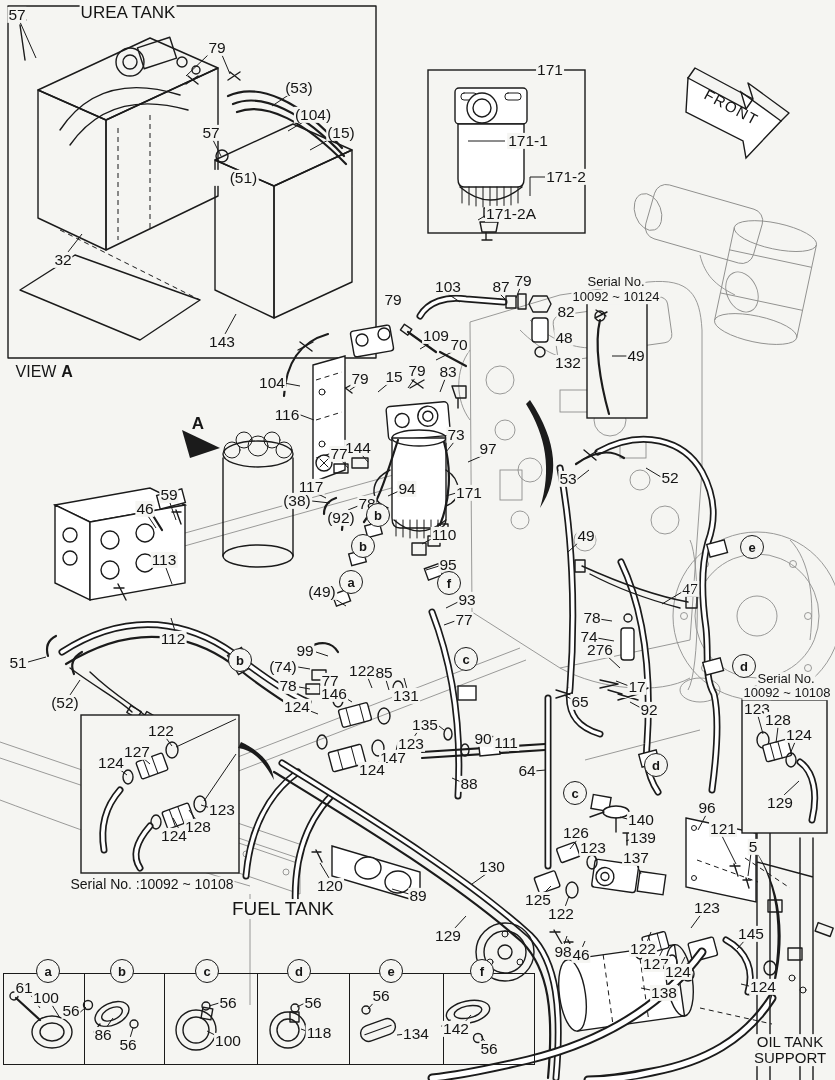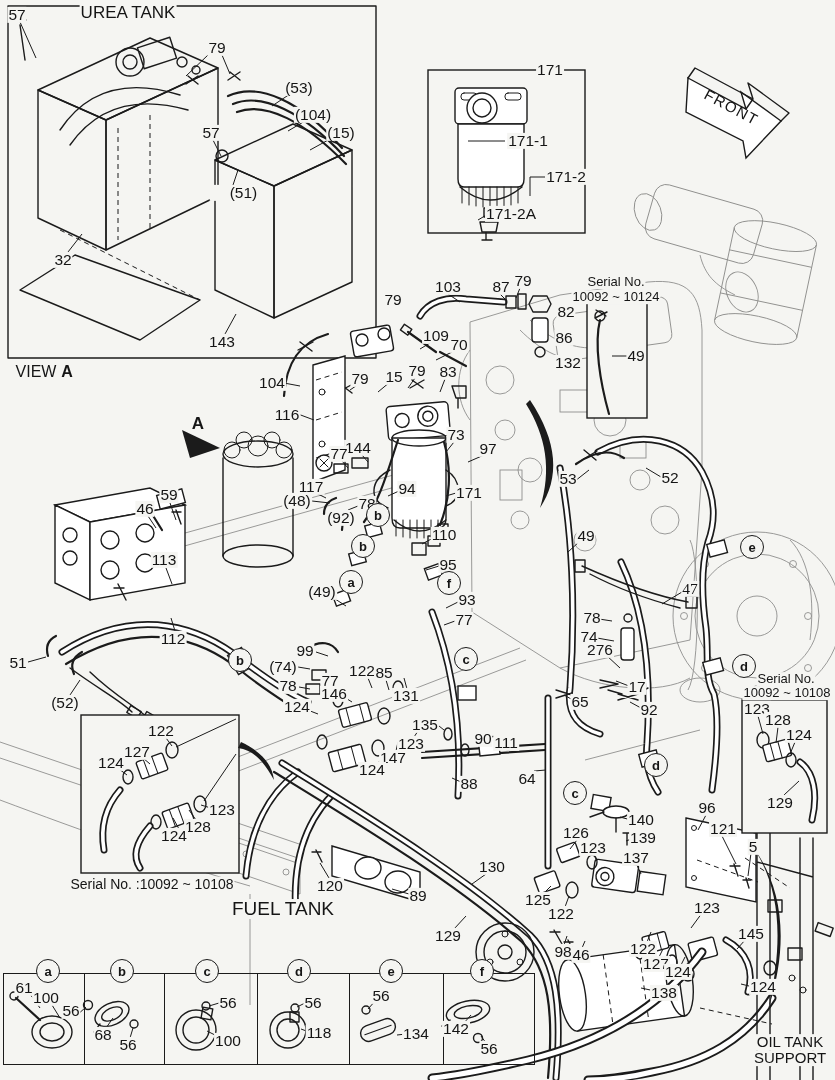--- a/index.html
+++ b/index.html
@@ -434,54 +434,54 @@
 </div>
 
 <div id="callouts">
       <div class="callout" style="left: 17px; top: 15px;">57</div>
       <div class="callout" style="left: 128px; top: 13px; font-size: 17px;">UREA TANK</div>
       <div class="callout" style="left: 217px; top: 48px;">79</div>
       <div class="callout" style="left: 299px; top: 88px;">(53)</div>
       <div class="callout" style="left: 313px; top: 115px;">(104)</div>
       <div class="callout" style="left: 341px; top: 133px;">(15)</div>
       <div class="callout" style="left: 211px; top: 133px;">57</div>
-      <div class="callout" style="left: 234px; top: 193px; padding-left: 20px;">(51)</div>
+      <div class="callout" style="left: 234px; top: 178px; padding-left: 20px;">(51)</div>
       <div class="callout" style="left: 63px; top: 260px;">32</div>
       <div class="callout" style="left: 222px; top: 342px;">143</div>
       <div class="callout" style="left: 36px; top: 372px; font-size: 16px;">VIEW</div>
       <div class="callout" style="left: 67px; top: 372px; font-size: 16px; font-weight: bold;">A</div>
       <div class="callout" style="left: 550px; top: 70px;">171</div>
       <div class="callout" style="left: 528px; top: 141px;">171-1</div>
       <div class="callout" style="left: 566px; top: 177px;">171-2</div>
       <div class="callout" style="left: 511px; top: 214px;">171-2A</div>
       <div class="callout" style="left: 616px; top: 282px; font-size: 13px;">Serial No.</div>
       <div class="callout" style="left: 616px; top: 297px; font-size: 13px;">10092 ~ 10124</div>
       <div class="callout" style="left: 636px; top: 356px;">49</div>
       <div class="callout" style="left: 566px; top: 312px;">82</div>
-      <div class="callout" style="left: 564px; top: 338px;">86</div>
+      <div class="callout" style="left: 564px; top: 338px;">48</div>
       <div class="callout" style="left: 568px; top: 363px;">132</div>
       <div class="callout" style="left: 448px; top: 287px;">103</div>
       <div class="callout" style="left: 501px; top: 287px;">87</div>
       <div class="callout" style="left: 523px; top: 281px;">79</div>
       <div class="callout" style="left: 393px; top: 300px;">79</div>
       <div class="callout" style="left: 436px; top: 336px;">109</div>
       <div class="callout" style="left: 459px; top: 345px;">70</div>
       <div class="callout" style="left: 272px; top: 383px;">104</div>
       <div class="callout" style="left: 360px; top: 379px;">79</div>
       <div class="callout" style="left: 394px; top: 377px;">15</div>
       <div class="callout" style="left: 417px; top: 371px;">79</div>
       <div class="callout" style="left: 448px; top: 372px;">83</div>
       <div class="callout" style="left: 287px; top: 415px;">116</div>
       <div class="callout" style="left: 198px; top: 424px; font-size: 17px; font-weight: bold;">A</div>
       <div class="callout" style="left: 456px; top: 435px;">73</div>
       <div class="callout" style="left: 488px; top: 449px;">97</div>
       <div class="callout" style="left: 358px; top: 448px;">144</div>
       <div class="callout" style="left: 339px; top: 454px;">77</div>
       <div class="callout" style="left: 311px; top: 487px;">117</div>
-      <div class="callout" style="left: 297px; top: 501px;">(48)</div>
+      <div class="callout" style="left: 297px; top: 501px;">(38)</div>
       <div class="callout" style="left: 367px; top: 504px;">78</div>
       <div class="callout" style="left: 407px; top: 489px;">94</div>
       <div class="callout" style="left: 469px; top: 493px;">171</div>
       <div class="callout" style="left: 313px; top: 518px; margin-left: 28px;">(92)</div>
       <div class="callout" style="left: 444px; top: 535px;">110</div>
       <div class="callout" style="left: 448px; top: 565px;">95</div>
       <div class="callout" style="left: 467px; top: 600px;">93</div>
       <div class="callout" style="left: 464px; top: 620px;">77</div>
       <div class="callout" style="left: 169px; top: 495px;">59</div>
       <div class="callout" style="left: 145px; top: 509px;">46</div>
@@ -499,21 +499,21 @@
       <div class="callout" style="left: 334px; top: 694px;">146</div>
       <div class="callout" style="left: 406px; top: 696px;">131</div>
       <div class="callout" style="left: 297px; top: 707px;">124</div>
       <div class="callout" style="left: 425px; top: 725px;">135</div>
       <div class="callout" style="left: 411px; top: 744px;">123</div>
       <div class="callout" style="left: 483px; top: 739px;">90</div>
       <div class="callout" style="left: 506px; top: 743px;">111</div>
       <div class="callout" style="left: 393px; top: 758px;">147</div>
       <div class="callout" style="left: 372px; top: 770px;">124</div>
       <div class="callout" style="left: 469px; top: 784px;">88</div>
-      <div class="callout" style="left: 527px; top: 771px; margin-top: 8px;">64</div>
+      <div class="callout" style="left: 527px; top: 771px;">64</div>
       <div class="callout" style="left: 580px; top: 702px;">65</div>
       <div class="callout" style="left: 649px; top: 710px;">92</div>
       <div class="callout" style="left: 637px; top: 687px;">17</div>
       <div class="callout" style="left: 568px; top: 479px;">53</div>
       <div class="callout" style="left: 670px; top: 478px;">52</div>
       <div class="callout" style="left: 586px; top: 536px;">49</div>
       <div class="callout" style="left: 690px; top: 589px; font-family: Liberation Serif, serif;">47</div>
       <div class="callout" style="left: 592px; top: 618px;">78</div>
       <div class="callout" style="left: 589px; top: 637px;">74</div>
       <div class="callout" style="left: 600px; top: 650px;">276</div>
@@ -552,21 +552,21 @@
       <div class="callout" style="left: 111px; top: 763px;">124</div>
       <div class="callout" style="left: 222px; top: 810px;">123</div>
       <div class="callout" style="left: 198px; top: 827px;">128</div>
       <div class="callout" style="left: 174px; top: 836px;">124</div>
       <div class="callout" style="left: 152px; top: 884px; font-size: 14px;">Serial No. :10092 ~ 10108</div>
       <div class="callout" style="left: 790px; top: 1042px; font-size: 15px;">OIL TANK</div>
       <div class="callout" style="left: 790px; top: 1058px; font-size: 15px;">SUPPORT</div>
       <div class="callout" style="left: 24px; top: 988px;">61</div>
       <div class="callout" style="left: 46px; top: 998px;">100</div>
       <div class="callout" style="left: 71px; top: 1011px;">56</div>
-      <div class="callout" style="left: 103px; top: 1035px;">68</div>
+      <div class="callout" style="left: 103px; top: 1035px;">86</div>
       <div class="callout" style="left: 128px; top: 1045px;">56</div>
       <div class="callout" style="left: 228px; top: 1003px;">56</div>
       <div class="callout" style="left: 228px; top: 1041px;">100</div>
       <div class="callout" style="left: 313px; top: 1003px;">56</div>
       <div class="callout" style="left: 319px; top: 1033px;">118</div>
       <div class="callout" style="left: 381px; top: 996px;">56</div>
       <div class="callout" style="left: 416px; top: 1034px;">134</div>
       <div class="callout" style="left: 456px; top: 1029px;">142</div>
       <div class="callout" style="left: 489px; top: 1049px;">56</div>
     </div>

